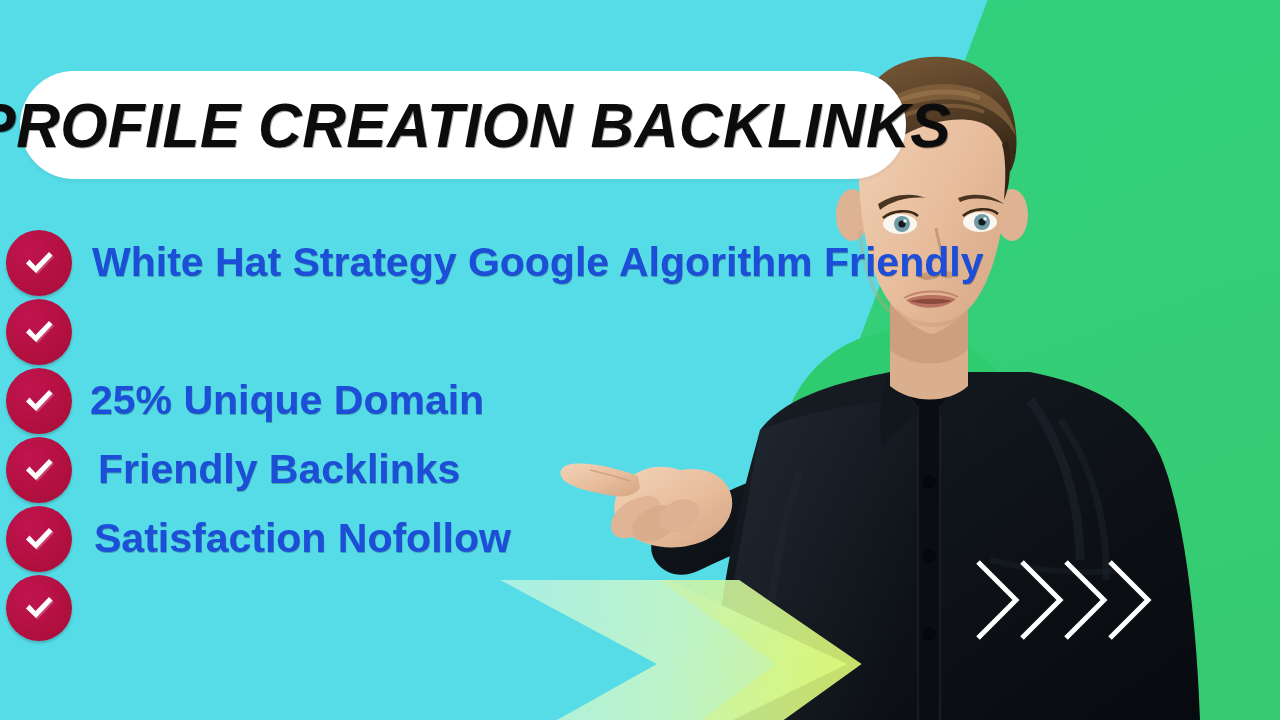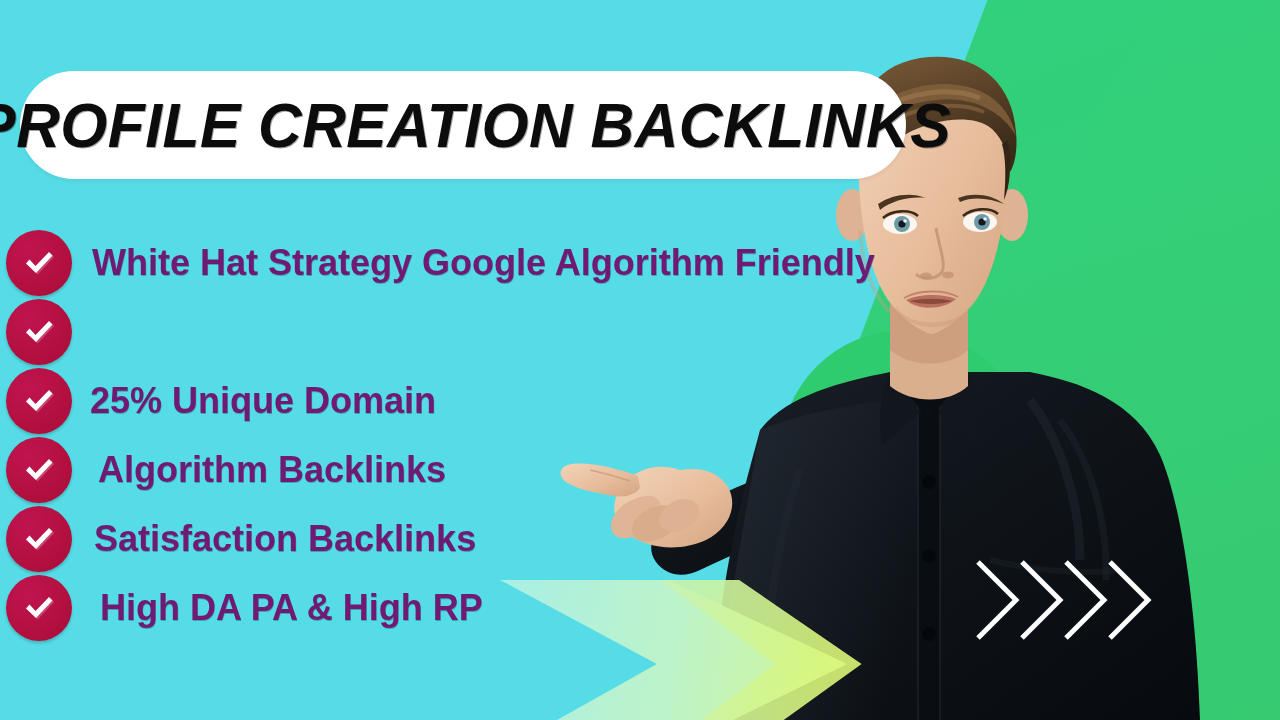--- a/index.html
+++ b/index.html
@@ -127,22 +127,22 @@
     background: radial-gradient(circle at 35% 30%, #C01450 0%, #B2103F 60%, #A50E3A 100%);
     box-shadow: 0 2px 3px rgba(0,0,0,.20);
     display: flex;
     align-items: center;
     justify-content: center;
   }
   .check-badge svg { display:block; }
   .feature-label {
     font-family: "Liberation Sans Narrow", "Liberation Sans", sans-serif;
     font-weight: 700;
-    font-size: 36px;
-    color: #701a75;
+    font-size: 41px;
+    color: #1d4ed8;
     white-space: nowrap;
     line-height: 1;
     text-shadow: .5px .5px 0 rgba(0,0,0,.25);
   }
   .gap-0 { margin-left: 20px; }
   .gap-1 { margin-left: 20px; }
   .gap-2 { margin-left: 18px; }
   .gap-3 { margin-left: 26px; }
   .gap-4 { margin-left: 22px; }
   .gap-5 { margin-left: 28px; }
@@ -331,37 +331,36 @@
       <div class="feature-label gap-2">25% Unique Domain</div>
     </div>
 
     <div class="feature-row">
       <div class="check-badge">
         <svg width="40" height="40" viewBox="0 0 40 40">
           <path d="M7 20.5 L10 17 L16.5 23.5 L30.5 9 L33.5 12.5 L17 30 Z" fill="#ffffff" opacity=".22" transform="translate(1.6,1.6)"></path>
           <path d="M7 20.5 L10.5 16.5 L16.5 23 L30 9 L33.5 12.5 L17 30 Z" fill="#ffffff"></path>
         </svg>
       </div>
-      <div class="feature-label gap-3">Algorithm Backlinks</div>
-    </div>
-
-    <div class="feature-row">
-      <div class="check-badge">
-        <svg width="40" height="40" viewBox="0 0 40 40">
-          <path d="M7 20.5 L10 17 L16.5 23.5 L30.5 9 L33.5 12.5 L17 30 Z" fill="#ffffff" opacity=".22" transform="translate(1.6,1.6)"></path>
-          <path d="M7 20.5 L10.5 16.5 L16.5 23 L30 9 L33.5 12.5 L17 30 Z" fill="#ffffff"></path>
-        </svg>
-      </div>
-      <div class="feature-label gap-4">Satisfaction Backlinks</div>
-    </div>
-
-    <div class="feature-row">
-      <div class="check-badge">
-        <svg width="40" height="40" viewBox="0 0 40 40">
-          <path d="M7 20.5 L10 17 L16.5 23.5 L30.5 9 L33.5 12.5 L17 30 Z" fill="#ffffff" opacity=".22" transform="translate(1.6,1.6)"></path>
-          <path d="M7 20.5 L10.5 16.5 L16.5 23 L30 9 L33.5 12.5 L17 30 Z" fill="#ffffff"></path>
-        </svg>
-      </div>
-      <div class="feature-label gap-5">High DA PA &amp; High RP</div>
+      <div class="feature-label gap-3">Friendly Backlinks</div>
+    </div>
+
+    <div class="feature-row">
+      <div class="check-badge">
+        <svg width="40" height="40" viewBox="0 0 40 40">
+          <path d="M7 20.5 L10 17 L16.5 23.5 L30.5 9 L33.5 12.5 L17 30 Z" fill="#ffffff" opacity=".22" transform="translate(1.6,1.6)"></path>
+          <path d="M7 20.5 L10.5 16.5 L16.5 23 L30 9 L33.5 12.5 L17 30 Z" fill="#ffffff"></path>
+        </svg>
+      </div>
+      <div class="feature-label gap-4">Satisfaction Nofollow</div>
+    </div>
+
+    <div class="feature-row">
+      <div class="check-badge">
+        <svg width="40" height="40" viewBox="0 0 40 40">
+          <path d="M7 20.5 L10 17 L16.5 23.5 L30.5 9 L33.5 12.5 L17 30 Z" fill="#ffffff" opacity=".22" transform="translate(1.6,1.6)"></path>
+          <path d="M7 20.5 L10.5 16.5 L16.5 23 L30 9 L33.5 12.5 L17 30 Z" fill="#ffffff"></path>
+        </svg>
+      </div>
     </div>
 
   </div>
 </div>
 
 </body></html>

